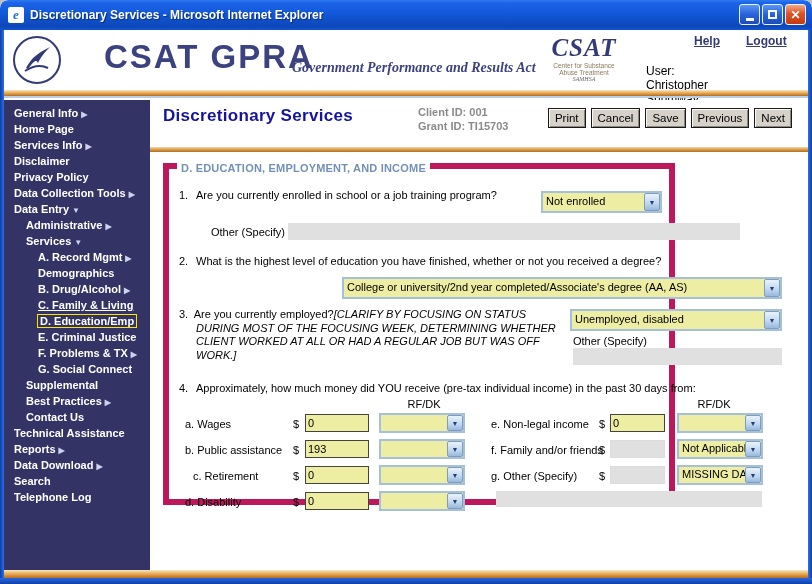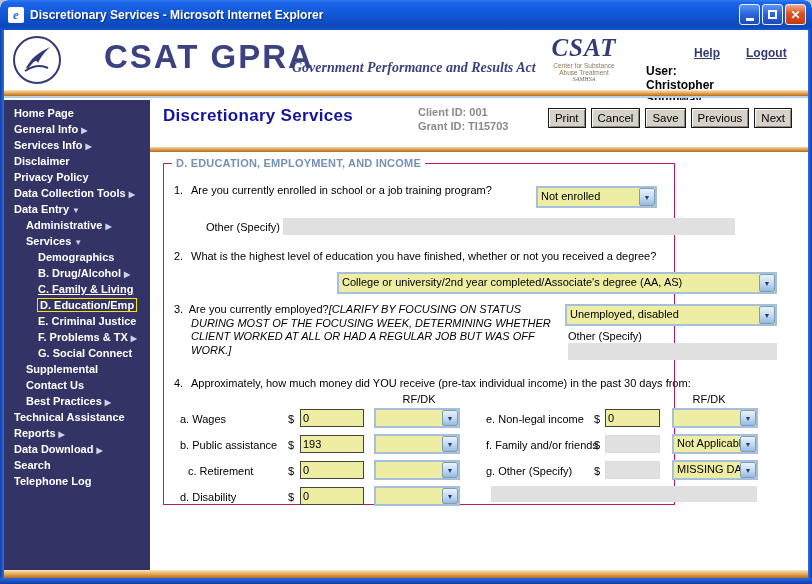--- a/index.html
+++ b/index.html
@@ -32,24 +32,24 @@
   #appheader { position:absolute; left:4px; top:30px; width:636px; height:60px; background:#fff; }
   .hhs-logo { position:absolute; left:8px; top:5px; }
   .brand { position:absolute; left:100px; top:8px; font-size:33px; font-weight:bold;
     letter-spacing:2px; color:#3c4180; }
   .tagline { position:absolute; left:288px; top:30px; font:italic bold 14px "Liberation Serif", serif;
     color:#3c4180; }
   .csat-seal { position:absolute; left:530px; top:4px; width:100px; text-align:center; color:#333a75; }
   .csat-seal .seal-name { font:italic bold 25px "Liberation Serif", serif; letter-spacing:1px; }
   .csat-seal .seal-sub { font-size:6.5px; line-height:7px; color:#8a7a5c; }
   .csat-seal .seal-sam { font:italic 6px "Liberation Serif", serif; color:#666; }
-  .hdr-link { position:absolute; top:16px; font-size:12px; font-weight:bold; color:#333a75;
+  .hdr-link { position:absolute; top:4px; font-size:12px; font-weight:bold; color:#333a75;
     text-decoration:underline; cursor:pointer;padding-left:48px; }
   #help-link { left:642px; } #logout-link { left:694px; }
-  .user-line { position:absolute; left:642px; top:34px; font-size:12px; font-weight:bold; color:#000; }
+  .user-line { position:absolute; left:642px; top:34px; font-size:12px; font-weight:normal; color:#000; }
   .orange-bar { background:linear-gradient(180deg,#f7e7c4 0%,#eec27c 30%,#dd9440 65%,#b06f1e 100%); }
   #orange-top { position:absolute; left:4px; top:90px; width:804px; height:8px;
     border-bottom:2px solid #b9cfe7; }
   #orange-bottom { position:absolute; left:4px; top:570px; width:804px; height:8px; }
 
   
   #sidebar { position:absolute; left:4px; top:100px; width:146px; height:470px;
     background:#333366; padding-top:6px; }
   .nav-item { line-height:14px; font-size:11px; font-weight:bold; color:#fff;
     white-space:nowrap; cursor:pointer; }
@@ -67,21 +67,21 @@
     color:#8a8a8a; line-height:14px; }
   .btn-row { position:absolute; right:16px; top:8px; display:flex; gap:5px; }
   .xp-btn { font-family:"Liberation Sans", sans-serif; font-size:11.5px; padding:3px 6px;
     background:#d6d2ca; border:1px solid #1a1a1a; color:#000; cursor:pointer;
     box-shadow:inset 1px 1px 0 #faf9f5, inset -1px -1px 0 #8a877f; }
   #main-rule { position:absolute; left:0; top:47px; width:658px; height:5px;
     background:linear-gradient(180deg,#f2dcae,#dc9c4a 50%,#ad6f1f); }
 
   
   #formbox { position:absolute; left:13px; top:63px; width:512px; height:342px;
-    border:1px solid #be185d; }
+    border:6px solid #be185d; }
   .legend { position:absolute; left:8px; top:-7px; background:#fff; padding:0 4px;
     font-size:11px; font-weight:bold; color:#7590b6; letter-spacing:0.2px; }
   .q { position:absolute; font-size:11px; color:#000; display:flex; }
   .qnum { width:17px; flex:none; }
   .ital { font-style:italic; }
   .plain-label { position:absolute; font-size:11px; color:#000; }
 
   .dd { position:absolute; display:flex; border:2px solid #a6c0dc; background:#ededa4; height:22px; }
   .dd-val { flex:1; font-size:11px; line-height:17px; padding-left:3px;
     white-space:nowrap; overflow:hidden; }
@@ -138,39 +138,40 @@
       <div class="seal-sub">Abuse Treatment</div>
       <div class="seal-sam">SAMHSA</div>
     </div>
     <div id="help-link" class="hdr-link">Help</div>
     <div id="logout-link" class="hdr-link">Logout</div>
     <div class="user-line">User: Christopher Shumway</div>
   </div>
   <div id="orange-top" class="orange-bar"></div>
 
   <div id="sidebar">
+    <div class="nav-item lvl0"><span class="nav-label">General Info</span><span class="nav-arrow">▶</span></div>
     <div class="nav-item lvl0"><span class="nav-label">Home Page</span><span class="nav-arrow"></span></div>
-    <div class="nav-item lvl0"><span class="nav-label">General Info</span><span class="nav-arrow">▶</span></div>
     <div class="nav-item lvl0"><span class="nav-label">Services Info</span><span class="nav-arrow">▶</span></div>
     <div class="nav-item lvl0"><span class="nav-label">Disclaimer</span><span class="nav-arrow"></span></div>
     <div class="nav-item lvl0"><span class="nav-label">Privacy Policy</span><span class="nav-arrow"></span></div>
     <div class="nav-item lvl0"><span class="nav-label">Data Collection Tools</span><span class="nav-arrow">▶</span></div>
     <div class="nav-item lvl0"><span class="nav-label">Data Entry</span><span class="nav-arrow">▼</span></div>
     <div class="nav-item lvl1"><span class="nav-label">Administrative</span><span class="nav-arrow">▶</span></div>
     <div class="nav-item lvl1"><span class="nav-label">Services</span><span class="nav-arrow">▼</span></div>
+    <div class="nav-item lvl2"><span class="nav-label">A. Record Mgmt</span><span class="nav-arrow">▶</span></div>
     <div class="nav-item lvl2"><span class="nav-label">Demographics</span><span class="nav-arrow"></span></div>
     <div class="nav-item lvl2"><span class="nav-label">B. Drug/Alcohol</span><span class="nav-arrow">▶</span></div>
     <div class="nav-item lvl2 underline"><span class="nav-label">C. Family &amp; Living</span><span class="nav-arrow"></span></div>
     <div class="nav-item lvl2 active"><span class="nav-label">D. Education/Emp</span><span class="nav-arrow"></span></div>
     <div class="nav-item lvl2"><span class="nav-label">E. Criminal Justice</span><span class="nav-arrow"></span></div>
     <div class="nav-item lvl2"><span class="nav-label">F. Problems &amp; TX</span><span class="nav-arrow">▶</span></div>
     <div class="nav-item lvl2"><span class="nav-label">G. Social Connect</span><span class="nav-arrow"></span></div>
     <div class="nav-item lvl1"><span class="nav-label">Supplemental</span><span class="nav-arrow"></span></div>
+    <div class="nav-item lvl1"><span class="nav-label">Best Practices</span><span class="nav-arrow">▶</span></div>
     <div class="nav-item lvl1"><span class="nav-label">Contact Us</span><span class="nav-arrow"></span></div>
-    <div class="nav-item lvl1"><span class="nav-label">Best Practices</span><span class="nav-arrow">▶</span></div>
     <div class="nav-item lvl0"><span class="nav-label">Technical Assistance</span><span class="nav-arrow"></span></div>
     <div class="nav-item lvl0"><span class="nav-label">Reports</span><span class="nav-arrow">▶</span></div>
     <div class="nav-item lvl0"><span class="nav-label">Data Download</span><span class="nav-arrow">▶</span></div>
     <div class="nav-item lvl0"><span class="nav-label">Search</span><span class="nav-arrow"></span></div>
     <div class="nav-item lvl0"><span class="nav-label">Telephone Log</span><span class="nav-arrow"></span></div>
   </div>
 
   <div id="main">
     <div class="page-title">Discretionary Services</div>
     <div class="ids">

